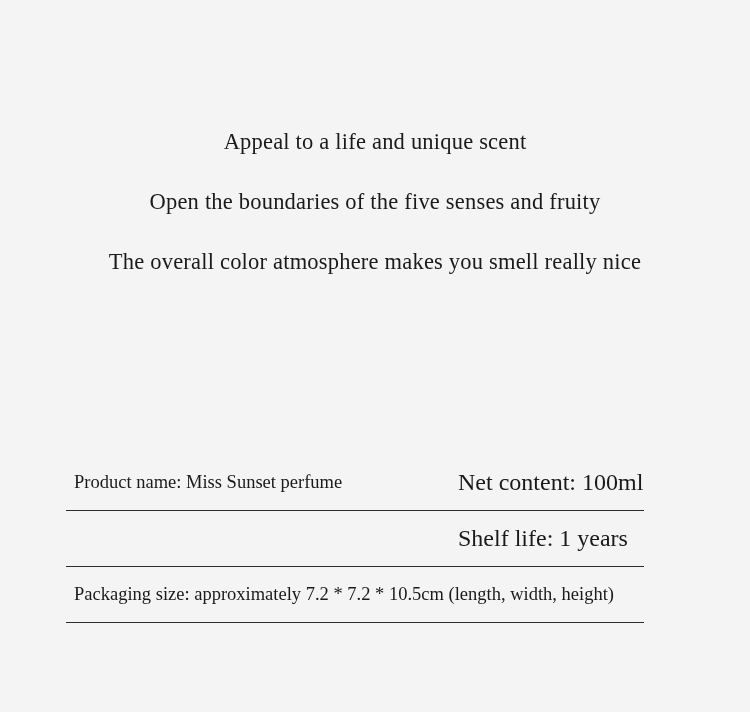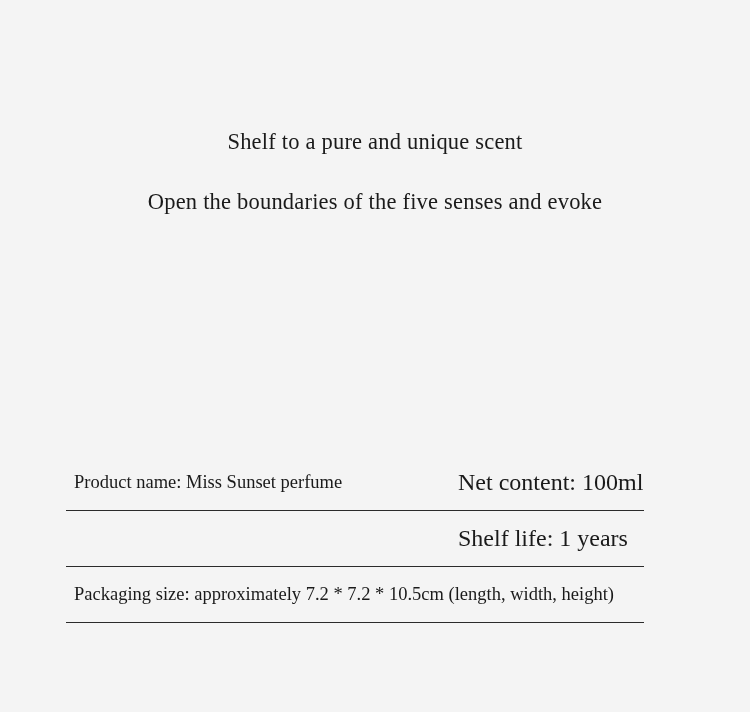--- a/index.html
+++ b/index.html
@@ -69,22 +69,23 @@
     color: #1a1a1a;
     white-space: nowrap;
   }
 </style>
 </head>
 <body>
 
 <div class="page">
 
   <div class="tagline-block">
-    <div class="tagline">Shelf to a pure and unique scent</div>
-    <div class="tagline">Open the boundaries of the five senses and evoke</div>
+    <div class="tagline">Appeal to a life and unique scent</div>
+    <div class="tagline">Open the boundaries of the five senses and fruity</div>
+    <div class="tagline">The overall color atmosphere makes you smell really nice</div>
   </div>
 
   <div class="spec-block">
 
     <div class="spec-row">
       <span class="spec-left">Product name: Miss Sunset perfume</span>
       <span class="spec-right">Net content: 100ml</span>
     </div>
 
     <div class="spec-row">

